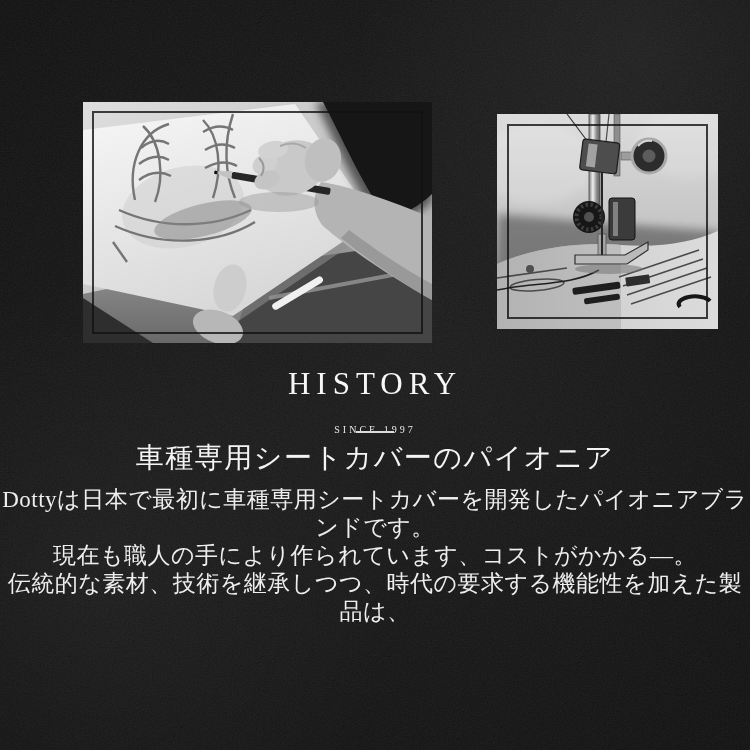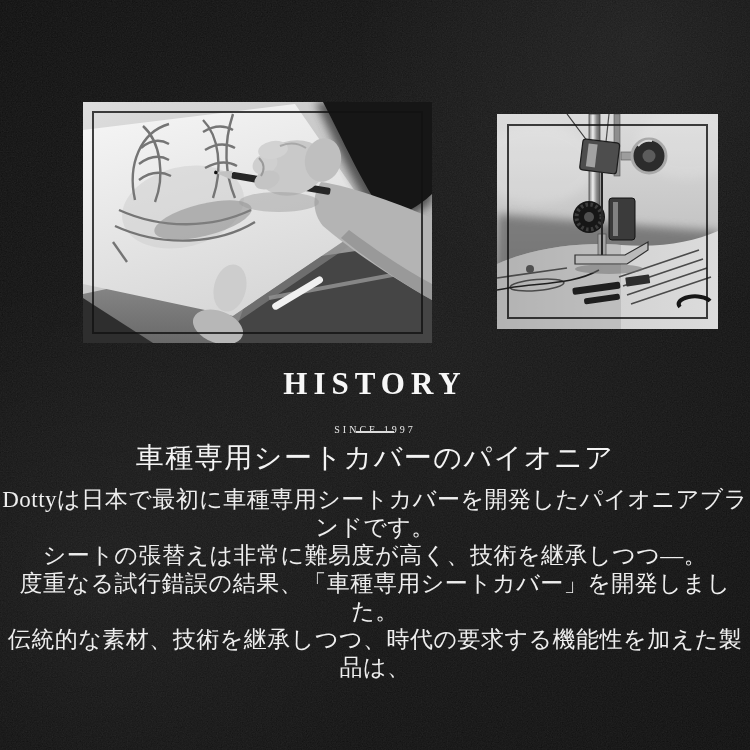--- a/index.html
+++ b/index.html
@@ -12,21 +12,21 @@
       radial-gradient(circle at 55% 45%, #121212 0%, #0a0a0a 60%, #050505 100%);
   }
   .bg-texture{position:absolute;left:0;top:0;pointer-events:none;}
   .photo{position:absolute;overflow:hidden;background:#b5b5b5;}
   .photo svg{display:block;width:100%;height:100%;}
   .photo-left{left:43px;top:86px;width:349px;height:241px;}
   .photo-right{left:457px;top:98px;width:221px;height:215px;}
   .frame{position:absolute;inset:10px;border:2px solid rgba(18,18,18,0.8);pointer-events:none;}
   .photo-left .frame{inset:9px;}
   .abs-center{position:absolute;left:0;right:0;text-align:center;margin:0;}
-  .history-title{top:368px;font-size:31px;font-weight:700;letter-spacing:6px;color:#f7f7f7;line-height:1;}
+  .history-title{top:368px;font-size:31px;font-weight:400;letter-spacing:6px;color:#f7f7f7;line-height:1;}
   .history-since{top:425px;font-size:10px;font-weight:400;letter-spacing:3px;color:#e9e9e9;line-height:1;}
   .divider{position:absolute;top:431px;left:50%;transform:translateX(-50%);width:38px;height:2px;background:#dcdcdc;}
   .jp-heading{top:445px;font-size:28px;font-weight:500;letter-spacing:1.5px;color:#f4f4f4;line-height:26px;}
   .paragraph{top:486px;font-size:23px;letter-spacing:0.5px;color:#eeeeee;line-height:28px;}
   .paragraph p{margin:0;}
 </style>
 </head>
 <body>
 
 <div class="canvas">
@@ -184,18 +184,17 @@
     <span class="frame"></span>
   </figure>
 
   <h1 class="abs-center history-title">HISTORY</h1>
   <div class="abs-center history-since">SINCE 1997</div>
   <div class="divider"></div>
   <h2 class="abs-center jp-heading">車種専用シートカバーのパイオニア</h2>
 
   <div class="abs-center paragraph">
     <p>Dottyは日本で最初に車種専用シートカバーを開発したパイオニアブランドです。</p>
-    <p>シートの張替えは非常に難易度が高く、技術を継承しつつ―。</p>
-    <p>度重なる試行錯誤の結果、「車種専用シートカバー」を開発しました。</p>
+    <p>現在も職人の手により作られています、コストがかかる―。</p>
     <p>伝統的な素材、技術を継承しつつ、時代の要求する機能性を加えた製品は、</p>
   </div>
 
 </div>
 
 </body></html>

